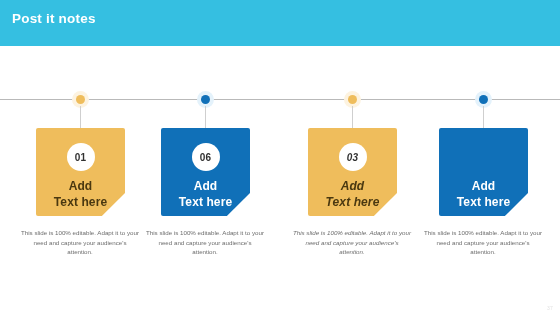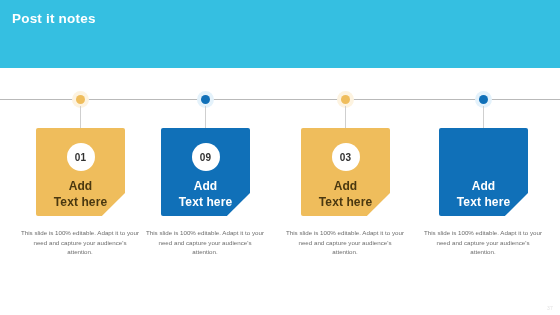--- a/index.html
+++ b/index.html
@@ -23,21 +23,21 @@
     background: #ffffff;
     overflow: hidden;
   }
 
   
   .header-band {
     position: absolute;
     left: 0;
     top: 0;
     width: 560px;
-    height: 68px;
+    height: 46px;
     background: #35bfe1;
   }
   .slide-title {
     position: absolute;
     left: 12px;
     top: 12px;
     font-size: 13.5px;
     font-weight: bold;
     color: #ffffff;
     letter-spacing: 0.2px;
@@ -64,21 +64,21 @@
     height: 315px;
   }
   .column {
     position: absolute;
     top: 0;
     width: 125px;
     height: 315px;
   }
   .col-0 { left: 18px; }
   .col-1 { left: 143px; }
-  .col-2 { left: 283px; }
+  .col-2 { left: 290px; font-style: italic; }
   .col-3 { left: 421px; }
 
   
   .pin {
     position: absolute;
     top: 91px;
     width: 17px;
     height: 17px;
     border-radius: 50%;
     display: flex;
@@ -206,21 +206,21 @@
       </div>
       <div class="note-desc">This slide is 100% editable. Adapt it to your need and capture your audience's attention.</div>
     </div>
 
     <div class="column col-1">
       <div class="pin blue">
         <div class="pin-dot"></div>
       </div>
       <div class="pin-string"></div>
       <div class="note-card blue">
-        <div class="note-number-circle">09</div>
+        <div class="note-number-circle">06</div>
         <div class="note-label">
           <div>Add</div>
           <div>Text here</div>
         </div>
       </div>
       <div class="note-desc">This slide is 100% editable. Adapt it to your need and capture your audience's attention.</div>
     </div>
 
     <div class="column col-2">
       <div class="pin orange">

